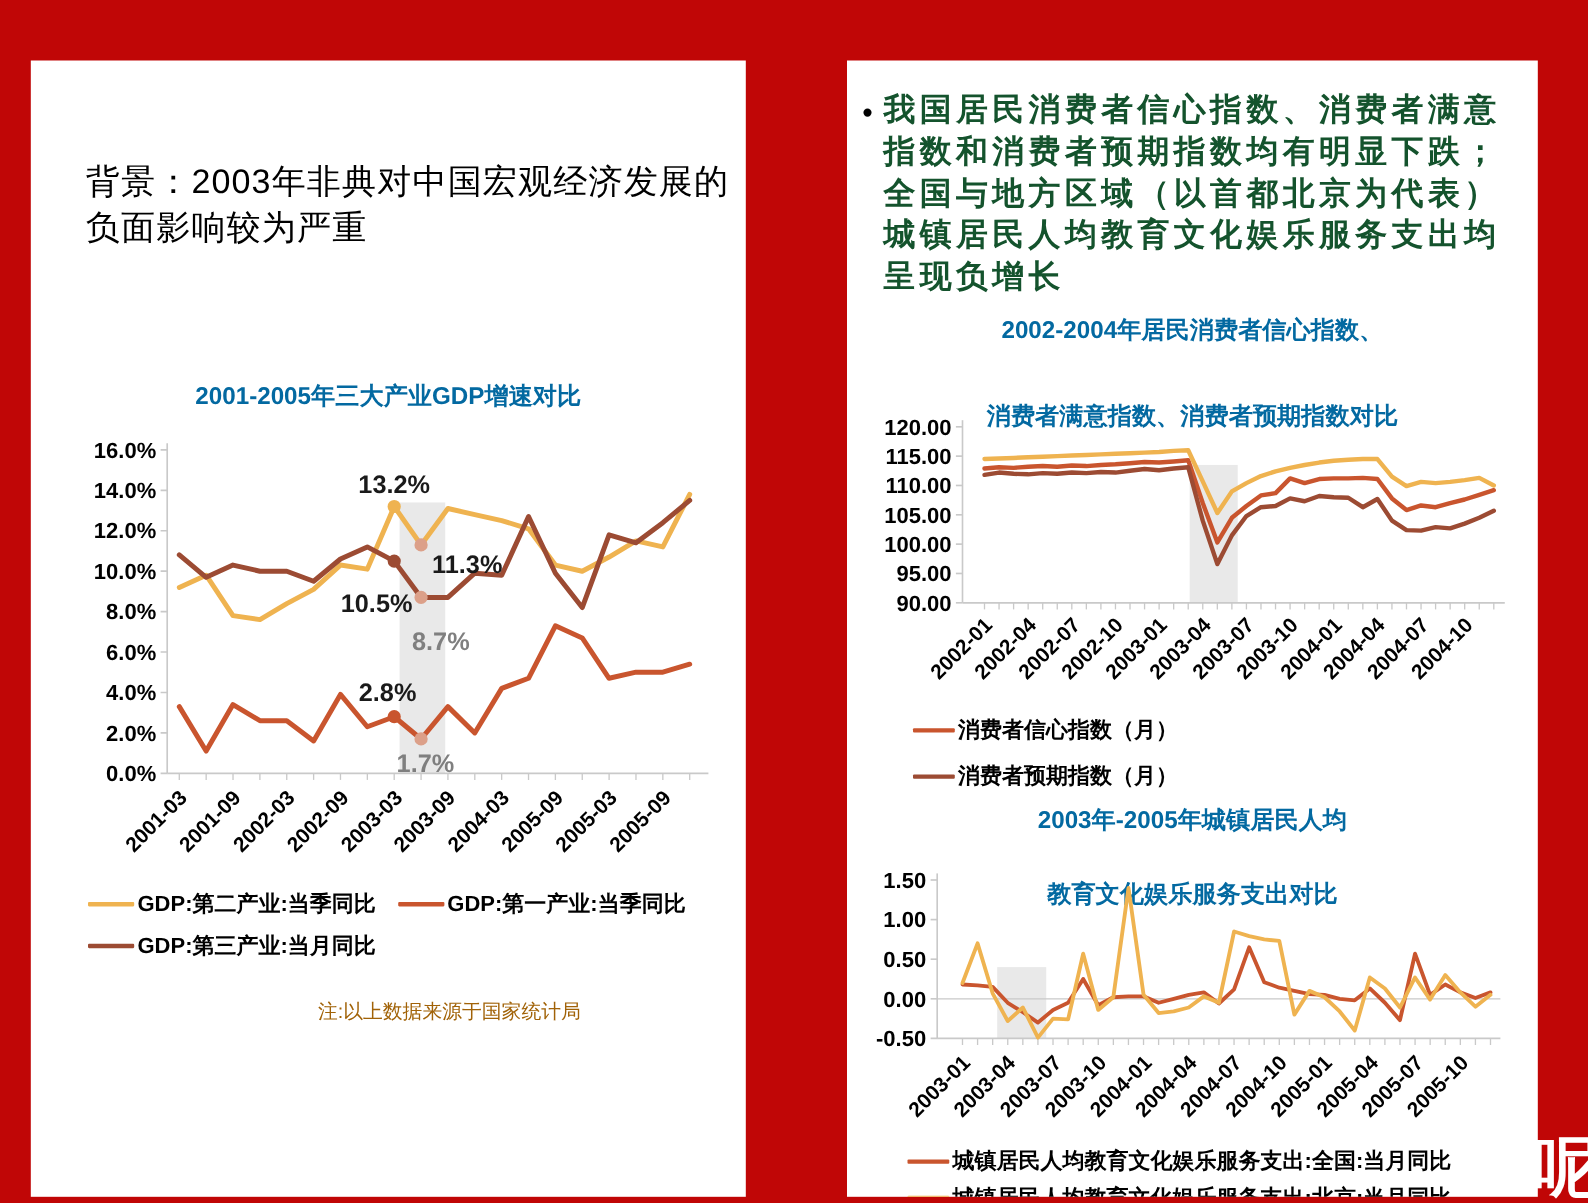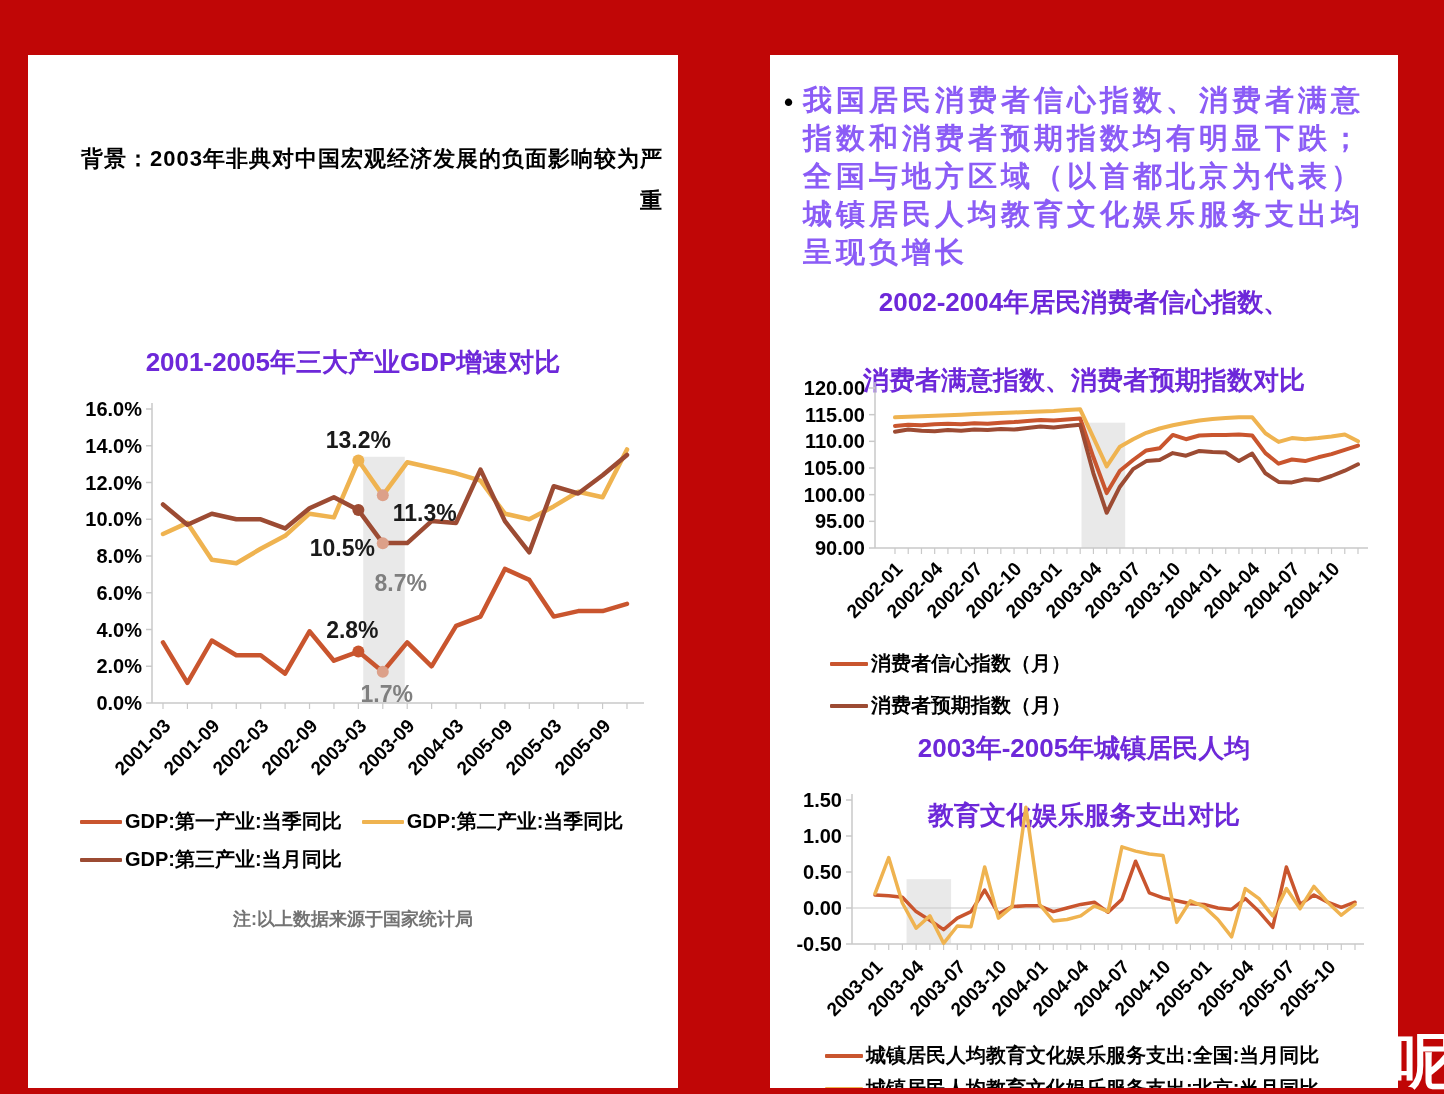--- a/index.html
+++ b/index.html
@@ -1,23 +1,23 @@
 <!DOCTYPE html>
 <html><head>
 <meta charset="utf-8">
 <style>
   html,body{margin:0;padding:0;}
   body{width:1444px;height:1094px;position:relative;background:#C00606;
        font-family:"Liberation Sans","DejaVu Sans",sans-serif;overflow:hidden;}
   .panel{position:absolute;top:55px;height:1033px;background:#FFFFFF;overflow:hidden;}
   #left-panel{left:28px;width:650px;}
   #right-panel{left:770px;width:628px;}
-  #left-title{position:absolute;left:50px;top:68px;width:585px;font-size:22px;line-height:42px;
-      font-weight:700;color:#000;letter-spacing:1px;text-align:right;}
-  .c-title{position:absolute;left:0;width:100%;text-align:center;font-weight:700;font-size:26px;color:#6d28d9;}
+  #left-title{position:absolute;left:50px;top:68px;width:585px;font-size:31px;line-height:42px;
+      font-weight:400;color:#000;letter-spacing:1px;}
+  .c-title{position:absolute;left:0;width:100%;text-align:center;font-weight:700;font-size:22px;color:#0369a1;}
   #c1-title{top:290px;}
   .t2a{top:230px;} .t2b{top:277px;margin-top:31px;}
   .t3a{top:676px;} .t3b{top:723px;margin-top:20px;}
   svg{position:absolute;overflow:visible;}
   #c1{left:10px;top:340px;}
   #c2{left:10px;top:325px;}
   #c3{left:10px;top:735px;}
   .ytick{font-size:20px;font-weight:700;fill:#000;}
   .ann{font-size:23px;font-weight:700;}
   .xlabels{position:absolute;height:100px;width:640px;}
@@ -26,25 +26,25 @@
   #c3-xl{left:10px;top:897px;}
   .xl-anchor{position:absolute;top:0;width:0;height:0;}
   .xl{position:absolute;right:3px;top:4px;transform-origin:100% 0;transform:rotate(-45deg);
       white-space:nowrap;font-size:19px;font-weight:700;color:#000;}
   .leg-row{position:absolute;display:flex;align-items:center;gap:20px;white-space:nowrap;}
   .leg-item{display:flex;align-items:center;font-size:20px;font-weight:700;color:#000;}
   .leg-dash{height:4px;margin-right:3px;border-radius:1px;flex:0 0 auto;}
   #c1-leg1{left:52px;top:753px;} #c1-leg2{left:52px;top:791px;}
   #c2-leg1{left:60px;top:595px;} #c2-leg2{left:60px;top:637px;}
   #c3-leg1{left:55px;top:987px;} #c3-leg2{left:55px;top:1020px;}
-  #note{position:absolute;left:150px;top:852px;width:350px;text-align:center;
-        font-size:18px;color:#737373;font-weight:700;}
+  #note{position:absolute;left:150px;top:852px;width:350px;text-align:right;
+        font-size:18px;color:#a16207;font-weight:400;}
   #bullet-wrap{position:absolute;left:14px;top:26px;width:600px;display:flex;}
   #bullet{font-size:26px;font-weight:700;margin:6px 10px 0 0;color:#000;}
-  #para{width:572px;font-size:29px;line-height:38px;font-weight:700;color:#8b5cf6;letter-spacing:4px;}
+  #para{width:572px;font-size:29px;line-height:38px;font-weight:700;color:#14532d;letter-spacing:4px;}
   #watermark{position:absolute;left:1394px;top:1022px;font-size:60px;font-weight:700;color:#FFFFFF;}
 </style>
 </head>
 <body>
 
 <div id="page">
 
   <section class="panel" id="left-panel">
     <h1 id="left-title">背景：2003年非典对中国宏观经济发展的负面影响较为严重</h1>
     <div class="c-title" id="c1-title">2001-2005年三大产业GDP增速对比</div>
@@ -133,26 +133,26 @@
         </span>
         <span class="xl-anchor" style="left: 515.737px;">
           <span class="xl">2005-03</span>
         </span>
         <span class="xl-anchor" style="left: 564.579px;">
           <span class="xl">2005-09</span>
         </span>
       </div>
     <div class="leg-row" id="c1-leg1">
         <span class="leg-item">
+          <span class="leg-dash" style="width: 42px; background: rgb(239, 179, 80);"></span>
+          <span>GDP:第二产业:当季同比</span>
+        </span>
+        <span class="leg-item">
           <span class="leg-dash" style="width: 42px; background: rgb(201, 85, 46);"></span>
           <span>GDP:第一产业:当季同比</span>
-        </span>
-        <span class="leg-item">
-          <span class="leg-dash" style="width: 42px; background: rgb(239, 179, 80);"></span>
-          <span>GDP:第二产业:当季同比</span>
         </span>
       </div>
     <div class="leg-row" id="c1-leg2">
         <span class="leg-item">
           <span class="leg-dash" style="width: 42px; background: rgb(156, 75, 51);"></span>
           <span>GDP:第三产业:当月同比</span>
         </span>
       </div>
     <div id="note">注:以上数据来源于国家统计局</div>
   </section>

